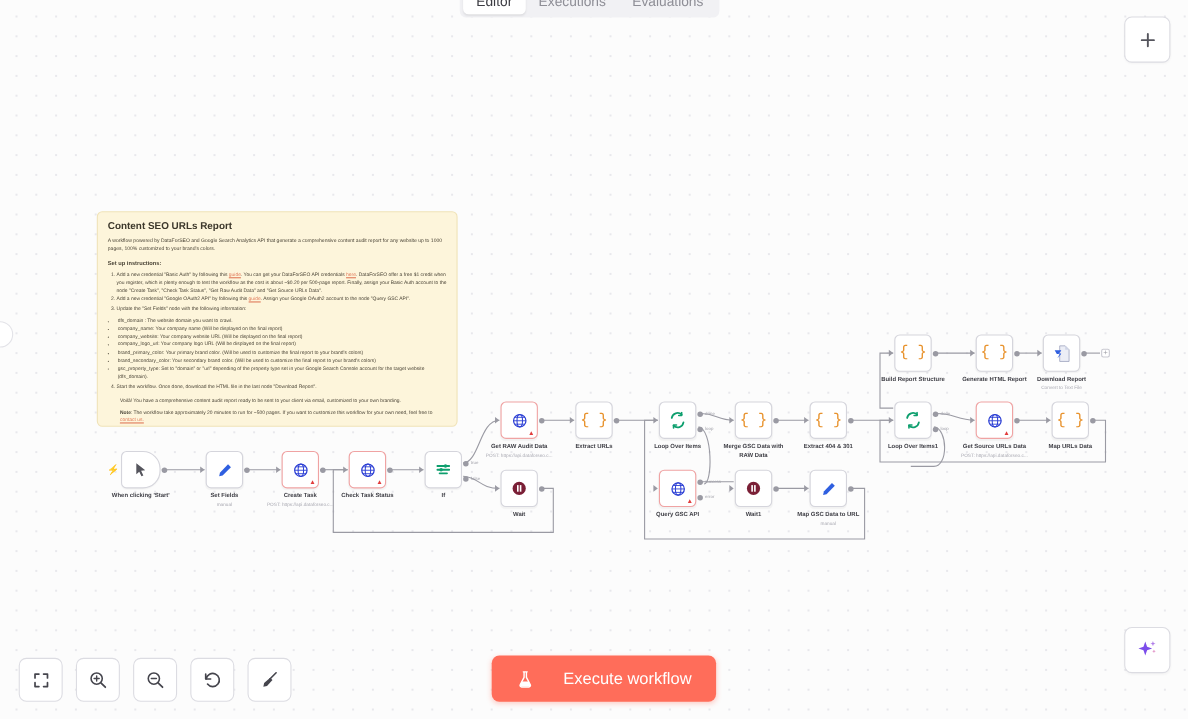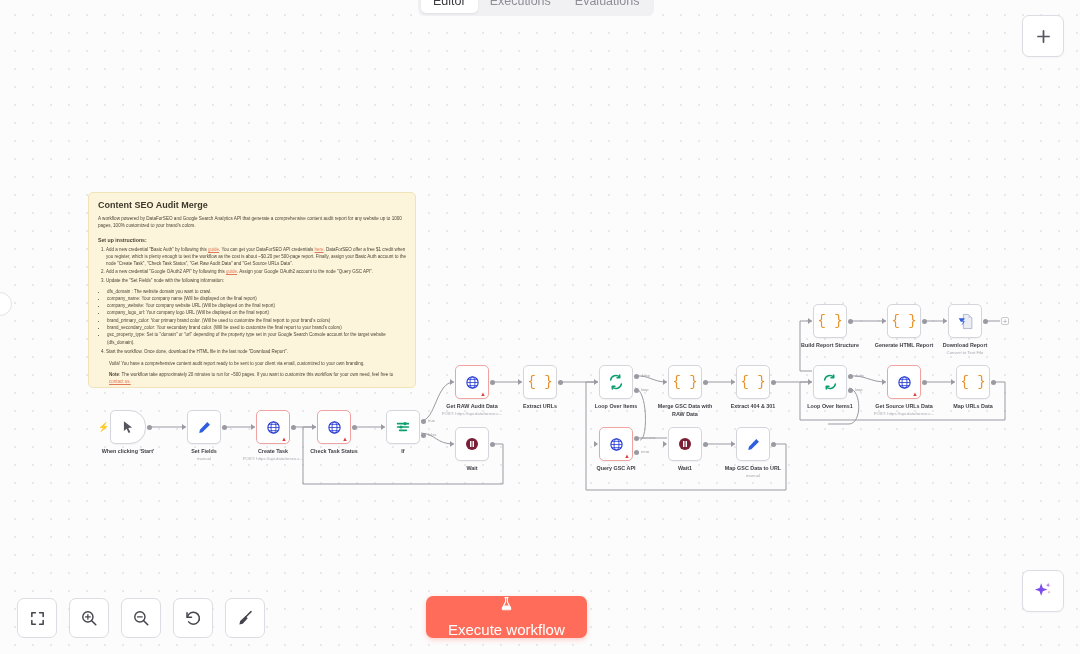--- a/index.html
+++ b/index.html
@@ -51,28 +51,27 @@
   }
   #bottom-toolbar .tb {
     width: 40px; height: 40px; background: #fff;
     border: 1px solid #dcdce2; border-radius: 7px;
     display: flex; align-items: center; justify-content: center;
     cursor: pointer;
   }
 
   
   #execute-workflow {
-    position: absolute; left: 426px; bottom: 16px;
+    position: absolute; left: 447px; bottom: 16px;
     height: 42px; background: #ff6d5a; color: #fff;
     border: none; border-radius: 7px; padding: 0 22px;
-    display: flex; align-items: center; gap: 10px;
+    display: flex; align-items: center; gap: 26px;
     font-size: 15px; font-family: "Liberation Sans", sans-serif;
     cursor: pointer; box-shadow: 0 2px 5px rgba(255,109,90,.3);
     z-index: 40;
-    flex-direction: column;
   }
 
   
   #sticky-note {
     position: absolute; left: 88px; top: 192px;
     width: 328px; height: 196px;
     background: #fdf5db; border: 1px solid #f0e3b8;
     border-radius: 5px; padding: 7px 9px 6px 9px;
     overflow: hidden; color: #4a4436;
   }
@@ -167,21 +166,21 @@
 
   <div class="sq-btn" id="ai-assistant-btn">
     <svg width="22" height="22" viewBox="0 0 24 24">
       <path d="M10 3.5 L11.8 8.6 L16.8 10.4 L11.8 12.2 L10 17.3 L8.2 12.2 L3.2 10.4 L8.2 8.6 Z" fill="#7c4dea"></path>
       <path d="M17.6 3 L18.3 4.9 L20.2 5.6 L18.3 6.3 L17.6 8.2 L16.9 6.3 L15 5.6 L16.9 4.9 Z" fill="#b07de8"></path>
       <path d="M18.6 11.4 L19.1 12.7 L20.4 13.2 L19.1 13.7 L18.6 15 L18.1 13.7 L16.8 13.2 L18.1 12.7 Z" fill="#e08fc5"></path>
     </svg>
   </div>
 
   <div id="sticky-note">
-    <h3>Content SEO Audit Merge</h3>
+    <h3>Content SEO URLs Report</h3>
     <p class="lead">A workflow powered by DataForSEO and Google Search Analytics API that generate a comprehensive content audit report for any website up to 1000 pages, 100% customized to your brand's colors.</p>
     <h4>Set up instructions:</h4>
     <ol>
       <li>Add a new credential "Basic Auth" by following this <span class="lnk">guide</span>. You can get your DataForSEO API credentials <span class="lnk">here</span>. DataForSEO offer a free $1 credit when you register, which is plenty enough to test the workflow as the cost is about ~$0.20 per 500-page report. Finally, assign your Basic Auth account to the node "Create Task", "Check Task Status", "Get Raw Audit Data" and "Get Source URLs Data".</li>
       <li>Add a new credential "Google OAuth2 API" by following this <span class="lnk">guide</span>. Assign your Google OAuth2 account to the node "Query GSC API".</li>
       <li>Update the "Set Fields" node with the following information:</li>
     </ol>
     <ul>
       <li>dfs_domain : The website domain you want to crawl.</li>
       <li>company_name: Your company name (Will be displayed on the final report)</li>

